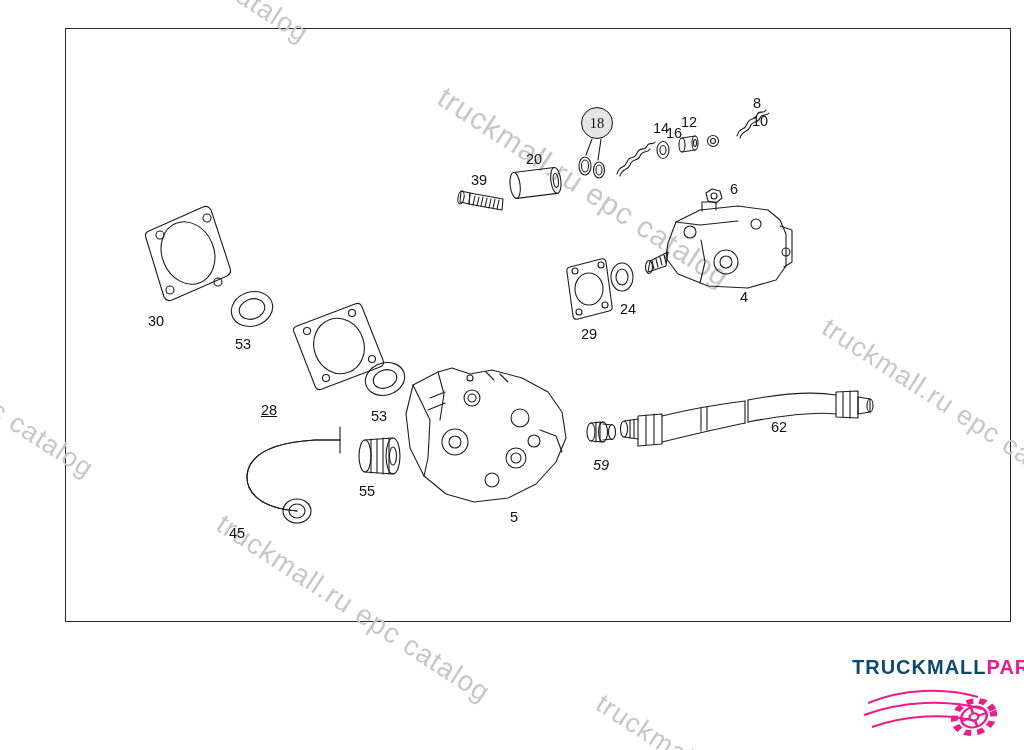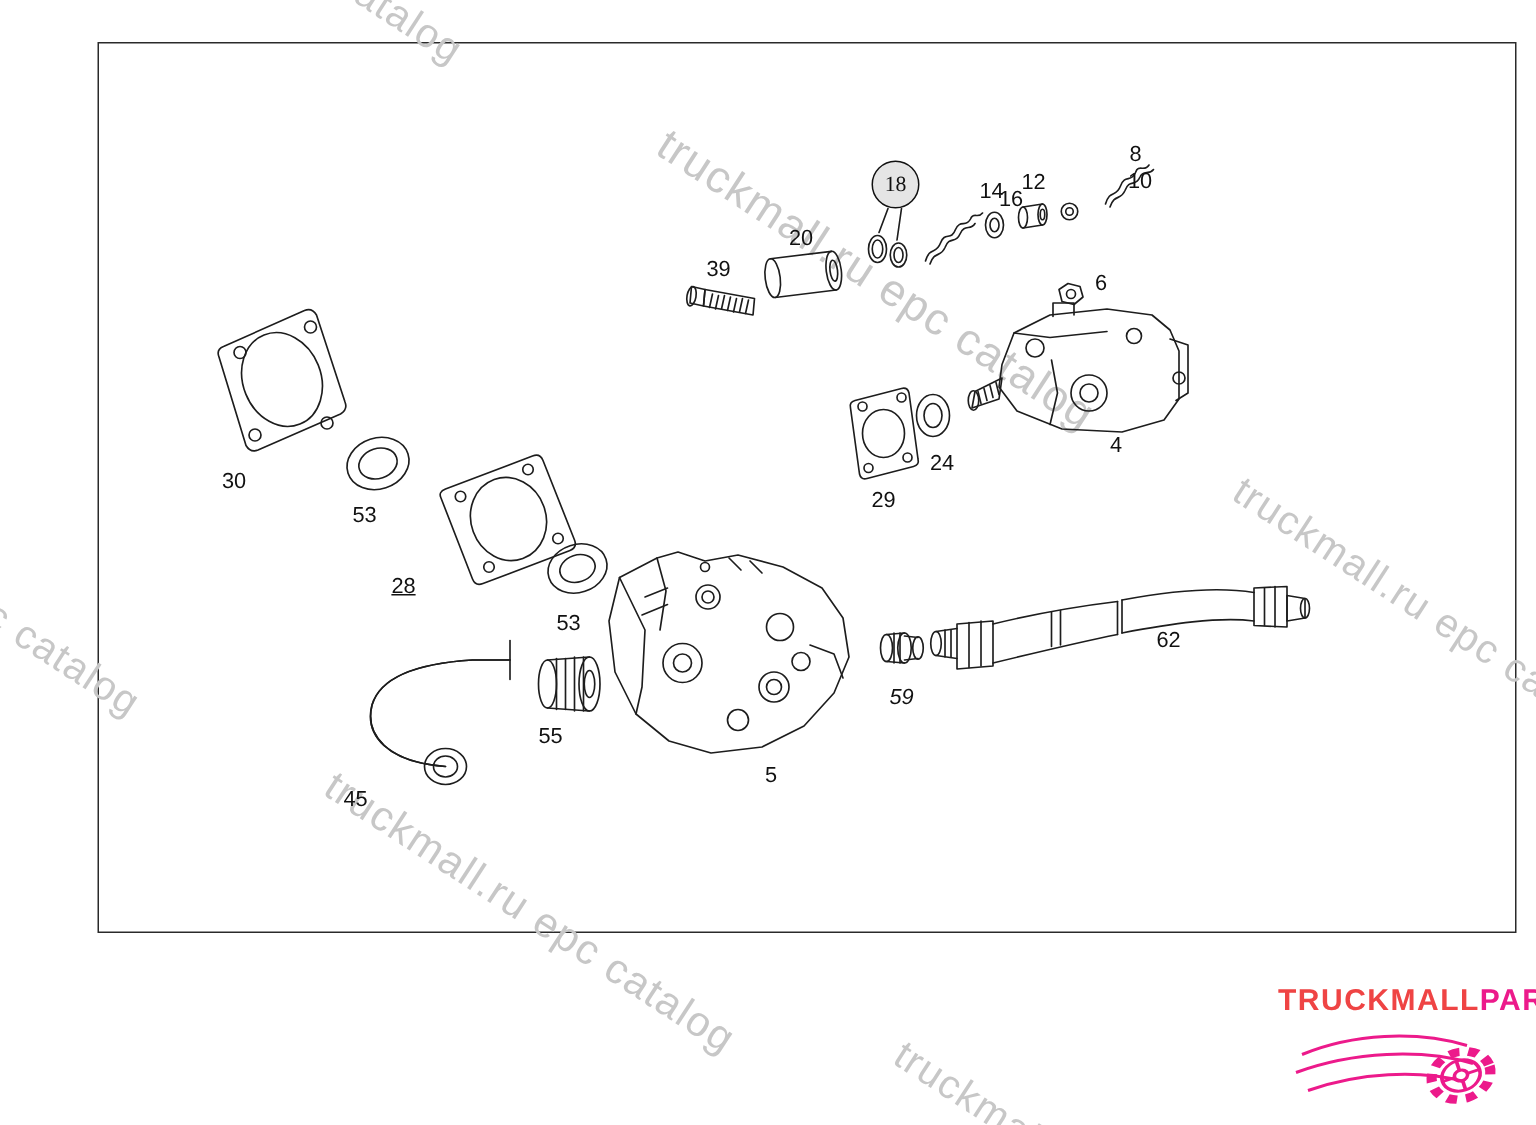--- a/index.html
+++ b/index.html
@@ -25,21 +25,21 @@
   }
   .plabel.circled{
     width:30px;height:30px;border:1.4px solid #111;border-radius:50%;
     display:flex;align-items:center;justify-content:center;background:#e5e5e5;font-family:Liberation Serif, serif;
   }
   .logo{
     position:absolute;right:12px;bottom:8px;width:160px;height:86px;z-index:4;
     text-align:right;
   }
   .logo-text{font-size:20px;font-weight:bold;letter-spacing:1px;white-space:nowrap;}
-  .logo-brand{color:#ef4444;}
+  .logo-brand{color:#0c4a6e;}
   .logo-suffix{color:#ec1a8b;}
   .diagram path, .diagram line, .diagram ellipse, .diagram circle, .diagram polyline{
     stroke:#1d1d1d;stroke-width:1.1;fill:none;stroke-linecap:round;stroke-linejoin:round;
   }
 </style>
 </head>
 <body>
 
 <div class="wm" style="left:55px;top:-145px;">truckmall.ru epc catalog</div>
 <div class="wm wm2" style="left:450px;top:80px;">truckmall.ru epc catalog</div>
@@ -237,21 +237,21 @@
   </g>
 
   <g>
     <path d="M737,136 C740,126 744,132 747,124 C750,116 754,122 757,115 C759,109 763,115 766,110"></path>
     <path d="M740,138 C743,129 747,134 750,127 C753,119 757,125 760,118 C762,113 766,117 769,113"></path>
   </g>
 </svg>
 
 <div class="plabel" style="left:156px;top:321px;">30</div>
 <div class="plabel" style="left:243px;top:344px;">53</div>
-<div class="plabel" style="left:269px;top:391px;text-decoration:underline;">28</div>
+<div class="plabel" style="left:269px;top:410px;text-decoration:underline;">28</div>
 <div class="plabel" style="left:379px;top:416px;">53</div>
 <div class="plabel" style="left:367px;top:491px;">55</div>
 <div class="plabel" style="left:237px;top:533px;">45</div>
 <div class="plabel" style="left:514px;top:517px;">5</div>
 <div class="plabel" style="left:601px;top:465px;font-style:italic;">59</div>
 <div class="plabel" style="left:779px;top:427px;">62</div>
 <div class="plabel" style="left:589px;top:334px;">29</div>
 <div class="plabel" style="left:628px;top:309px;">24</div>
 <div class="plabel" style="left:744px;top:297px;">4</div>
 <div class="plabel" style="left:734px;top:189px;">6</div>

